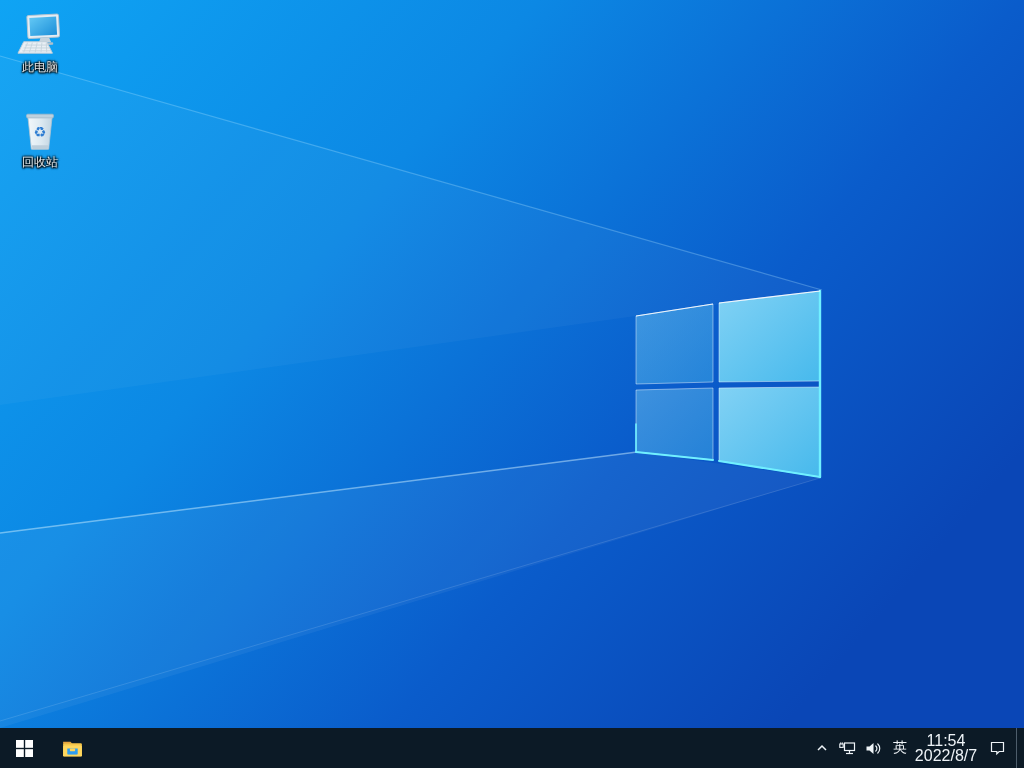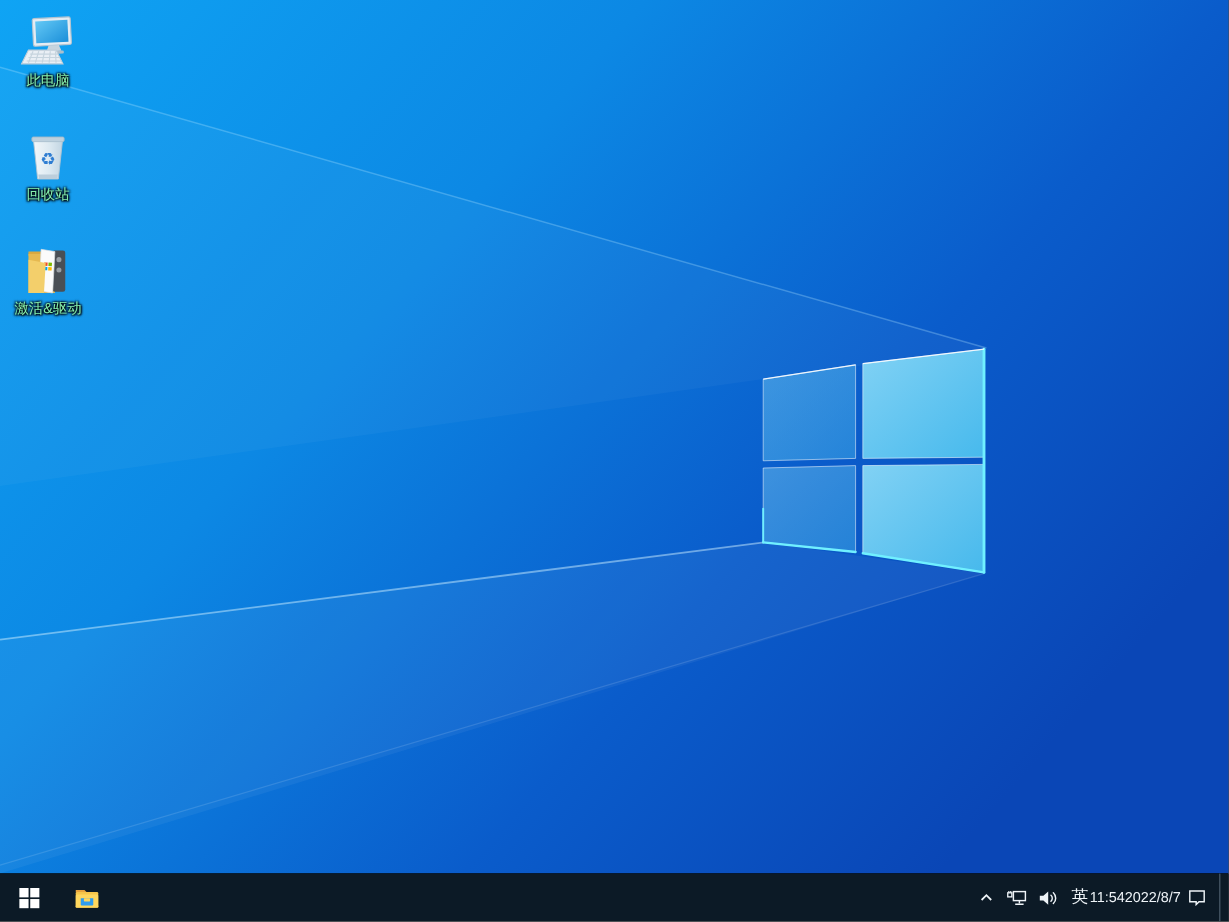--- a/index.html
+++ b/index.html
@@ -8,38 +8,38 @@
 
   
   .desktop { position:absolute; top:0; left:0; width:1024px; height:728px; overflow:hidden; }
   .wallpaper { position:absolute; top:0; left:0; width:100%; height:100%; display:block; }
 
   
   .icon-col { position:absolute; top:12px; left:1px; width:78px; display:flex; flex-direction:column; gap:33px; }
   .desktop-icon { display:flex; flex-direction:column; align-items:center; gap:2px; cursor:default; }
   .desktop-icon svg { width:46px; height:46px; }
   .icon-label {
-    font-size:12px; line-height:14px; color:#86efac; text-align:center; white-space:nowrap;
+    font-size:12px; line-height:14px; color:#e5e5e5; text-align:center; white-space:nowrap;
     text-shadow: 1px 1px 1.5px rgba(0,0,0,.95), -1px 1px 1.5px rgba(0,0,0,.75),
                  1px -1px 1.5px rgba(0,0,0,.75), -1px -1px 1.5px rgba(0,0,0,.6),
                  0 1px 2px rgba(0,0,0,.9);
   }
 
   
   .taskbar {
     position:absolute; left:0; bottom:0; width:1024px; height:40px;
     background: var(--taskbar-bg, #0c1a26);
     display:flex; align-items:stretch; color:#eef3f7;
   }
   .tb-btn { width:48px; display:flex; align-items:center; justify-content:center; }
   .tray { margin-left:auto; display:flex; align-items:stretch; }
   .tray-btn { display:flex; align-items:center; justify-content:center; }
   .w24{width:24px} .w26{width:26px} .w28{width:28px} .w38{width:38px}
   .lang { font-size:14px; }
-  .clock { width:64px; display:flex; flex-direction:row; align-items:center; justify-content:center; font-size:12px; line-height:15px; }
+  .clock { width:64px; display:flex; flex-direction:column; align-items:center; justify-content:center; font-size:16px; line-height:15px; }
   .show-desktop { width:8px; border-left:1px solid #4d5d6b; }
 </style>
 </head>
 <body>
 
 <div class="screen">
 
   <div class="desktop">
     <svg class="wallpaper" viewBox="0 0 1024 728" preserveAspectRatio="none">
       <defs>
@@ -135,38 +135,20 @@
             </linearGradient>
           </defs>
           <rect x="10" y="7.5" width="28" height="4" rx="1.2" fill="#bed1de" stroke="#a3b9c8" stroke-width="0.8"></rect>
           <polygon points="11.5,11.5 36.5,11.5 33,44 15,44" fill="url(#bin)" stroke="#b0c4d2" stroke-width="0.8"></polygon>
           <polygon points="15.5,40 32.5,40 32,44 16,44" fill="#bccedb"></polygon>
           <text x="24" y="31.5" font-size="15" fill="#2e7dd2" text-anchor="middle" font-family="'DejaVu Sans', sans-serif">♻</text>
         </svg>
         <span class="icon-label">回收站</span>
       </div>
 
-      <div class="desktop-icon">
-        <svg viewBox="0 0 48 48">
-          <path d="M7 8 h11 l3 3.5 H7 Z" fill="#d9a83f"></path>
-          <rect x="7" y="10" width="23" height="34" fill="#e6b950"></rect>
-          <rect x="28" y="7" width="11" height="36" rx="2" fill="#4a4f55"></rect>
-          <circle cx="33.5" cy="15" r="2.2" fill="#9aa0a6"></circle>
-          <circle cx="33.5" cy="24" r="2.2" fill="#9aa0a6"></circle>
-          <polygon points="18,6 30,8 28,44 16,42" fill="#fbfbfb" stroke="#d8dde2" stroke-width="0.6"></polygon>
-          <g transform="rotate(3 23 21)">
-            <rect x="20.5" y="17.5" width="3" height="3" fill="#f25022"></rect>
-            <rect x="24.3" y="17.5" width="3" height="3" fill="#7fba00"></rect>
-            <rect x="20.5" y="21.3" width="3" height="3" fill="#00a4ef"></rect>
-            <rect x="24.3" y="21.3" width="3" height="3" fill="#ffb900"></rect>
-          </g>
-          <polygon points="7,15 22,18 20.5,44 7,44" fill="#f3cf6b"></polygon>
-        </svg>
-        <span class="icon-label">激活&amp;驱动</span>
-      </div>
 
 
     </div>
   </div>
 
   <div class="taskbar">
 
     <div class="tb-btn">
       <svg width="17" height="17" viewBox="0 0 17 17">
         <rect x="0" y="0" width="7.8" height="7.8" fill="#ffffff"></rect>

